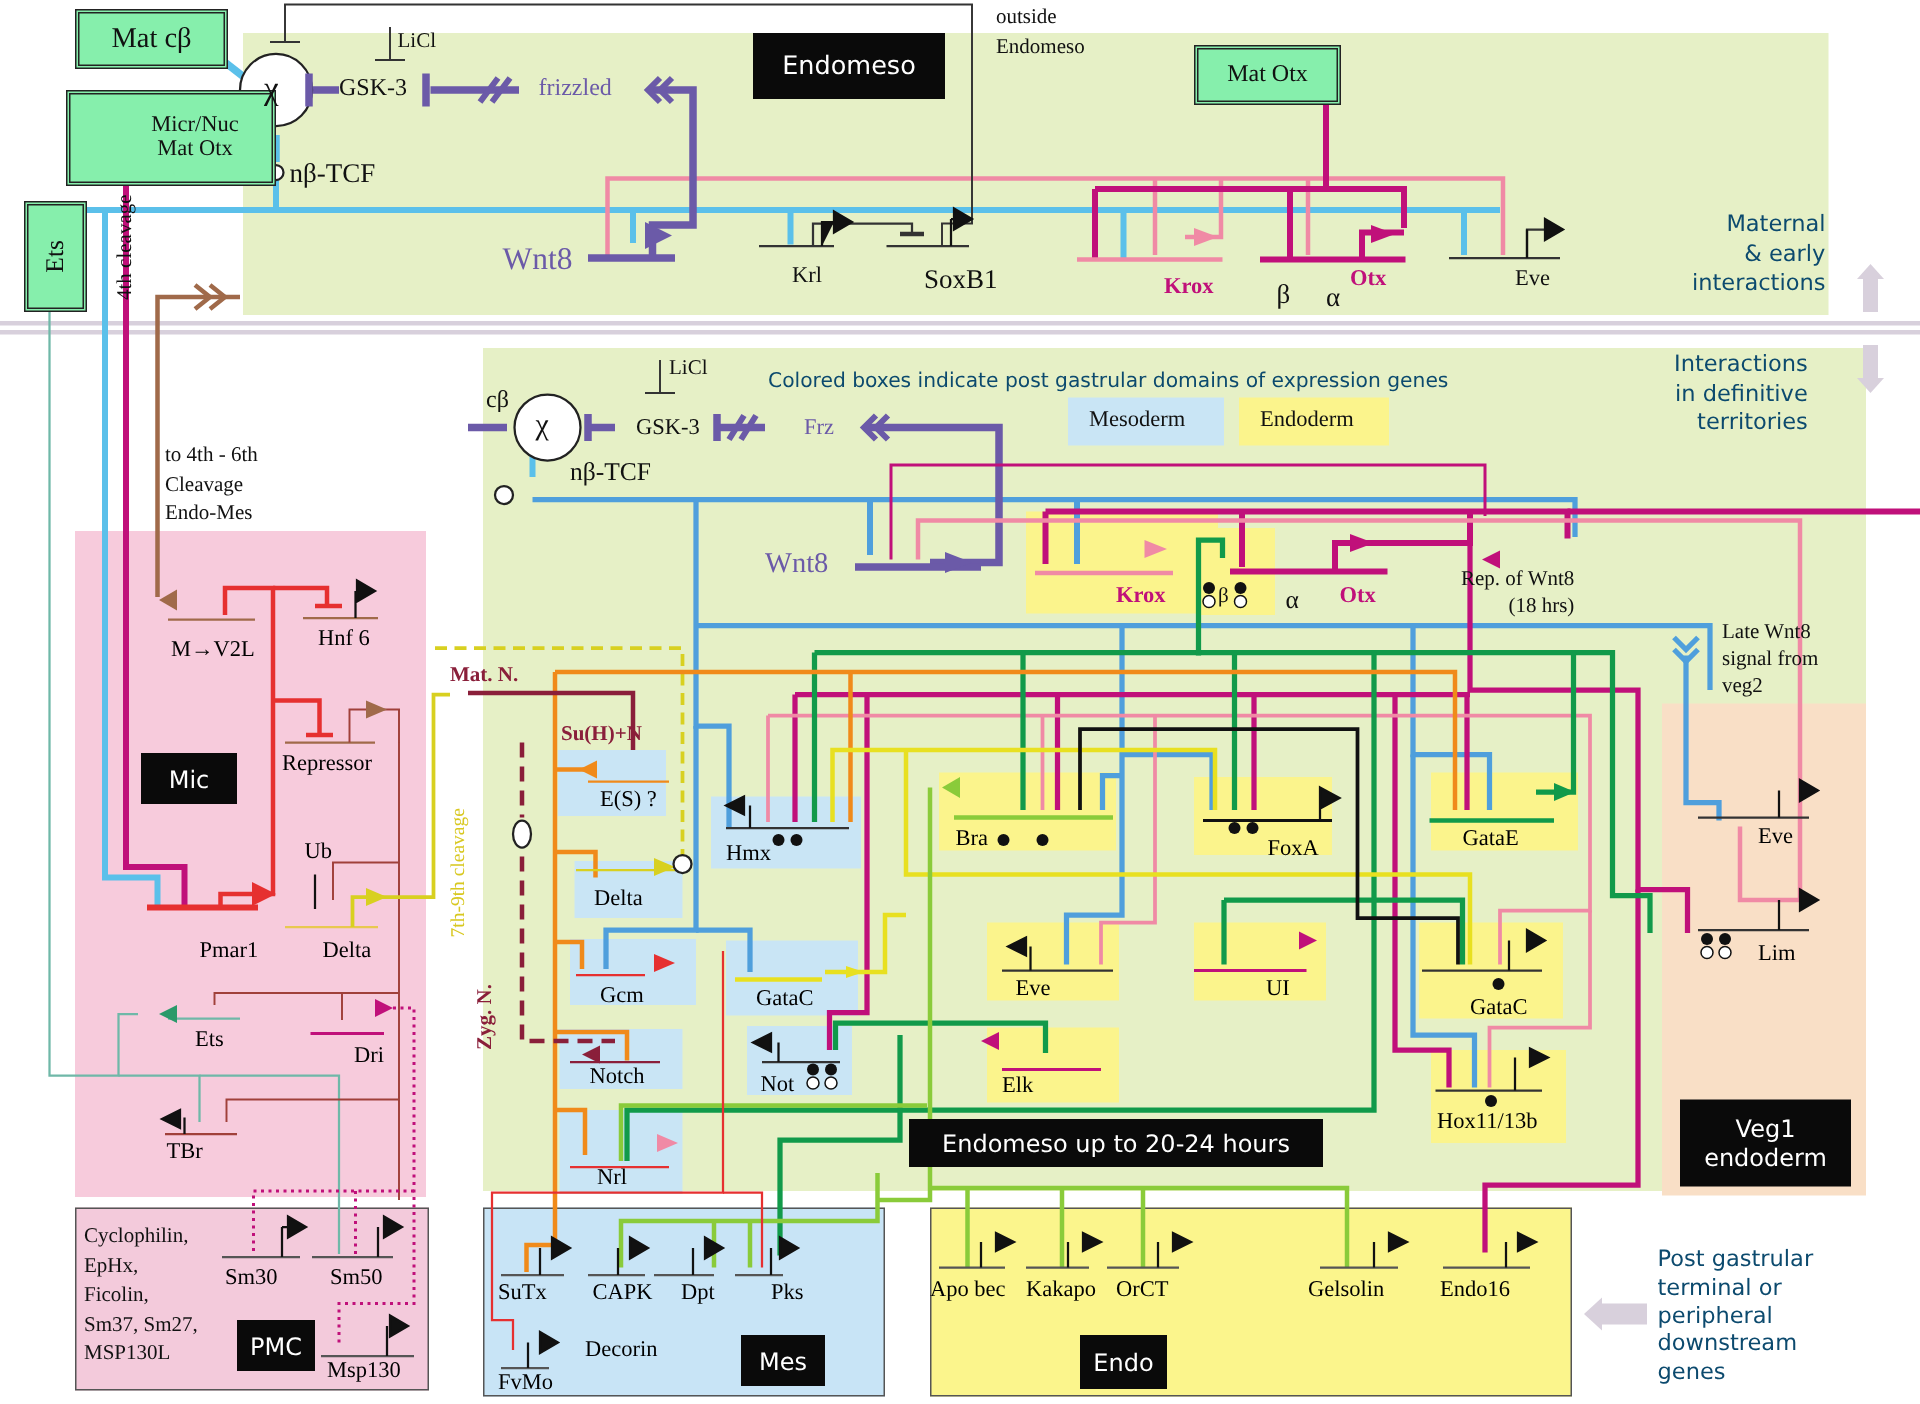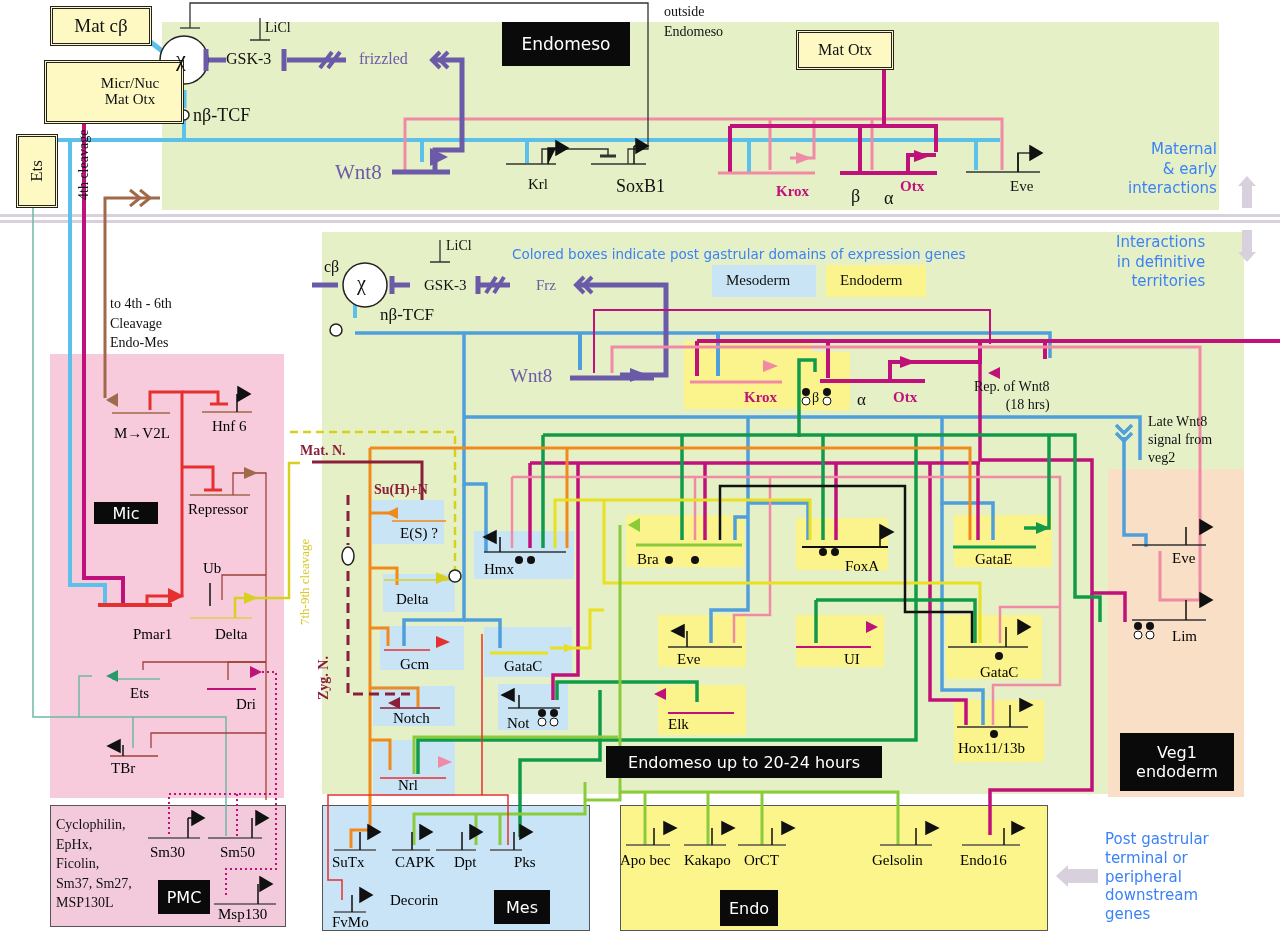--- a/index.html
+++ b/index.html
@@ -1,22 +1,22 @@
 <!DOCTYPE html>
 <html><head>
 <meta charset="utf-8">
 <style>
   html,body{margin:0;padding:0;background:#ffffff;}
   body{width:1280px;height:936px;position:relative;overflow:hidden;font-family:"Liberation Serif",serif;}
   .region{position:absolute;}
   .abs{position:absolute;white-space:nowrap;}
   .serif{font-family:"Liberation Serif",serif;color:#111;}
-  .sans{font-family:"DejaVu Sans",sans-serif;color:#3b82f6;}
+  .sans{font-family:"DejaVu Sans",sans-serif;color:#0c4a6e;}
   .blk{position:absolute;background:#0a0a0a;color:#fff;font-family:"DejaVu Sans",sans-serif;text-align:center;display:flex;align-items:center;justify-content:center;}
-  .dbox{position:absolute;border:3px double #222;background:#fef9c3;display:flex;align-items:center;justify-content:center;text-align:center;font-family:"Liberation Serif",serif;color:#111;line-height:1.05;}
+  .dbox{position:absolute;border:3px double #222;background:#86efac;display:flex;align-items:center;justify-content:center;text-align:center;font-family:"Liberation Serif",serif;color:#111;line-height:1.05;}
   .domainbox{position:absolute;}
   svg{position:absolute;left:0;top:0;}
   .gene{font-family:"Liberation Serif",serif;font-size:15px;}
 </style>
 </head>
 <body>
 
 <div class="region" style="left:162px;top:22px;width:1057px;height:188px;background:#e6f0c6;"></div>
 <div class="region" style="left:322px;top:232px;width:922px;height:562px;background:#e6f0c6;"></div>
 <div class="region" style="left:50px;top:354px;width:234px;height:444px;background:#f7cbdc;"></div>
@@ -452,21 +452,21 @@
 <div class="abs gene" style="left:677px;top:651px;">Eve</div>
 <div class="abs gene" style="left:844px;top:651px;">UI</div>
 <div class="abs gene" style="left:980px;top:664px;">GataC</div>
 <div class="abs gene" style="left:668px;top:716px;">Elk</div>
 <div class="abs gene" style="left:958px;top:740px;">Hox11/13b</div>
 <div class="blk" style="left:606px;top:746px;width:276px;height:32px;font-size:16px;">Endomeso up to 20-24 hours</div>
 
 <div class="abs serif" style="left:110px;top:294px;font-size:14px;white-space:pre;line-height:1.4;">to 4th - 6th
 Cleavage
 Endo-Mes</div>
-<div class="blk" style="left:94px;top:502px;width:64px;height:22px;font-size:16px;">Mic</div>
+<div class="blk" style="left:94px;top:502px;width:64px;height:34px;font-size:16px;">Mic</div>
 <div class="abs gene" style="left:114px;top:425px;">M→V2L</div>
 <div class="abs gene" style="left:212px;top:418px;">Hnf 6</div>
 <div class="abs gene" style="left:188px;top:501px;">Repressor</div>
 <div class="abs gene" style="left:203px;top:560px;">Ub</div>
 <div class="abs gene" style="left:133px;top:626px;">Pmar1</div>
 <div class="abs gene" style="left:215px;top:626px;">Delta</div>
 <div class="abs gene" style="left:130px;top:685px;">Ets</div>
 <div class="abs gene" style="left:236px;top:696px;">Dri</div>
 <div class="abs gene" style="left:111px;top:760px;">TBr</div>
 

